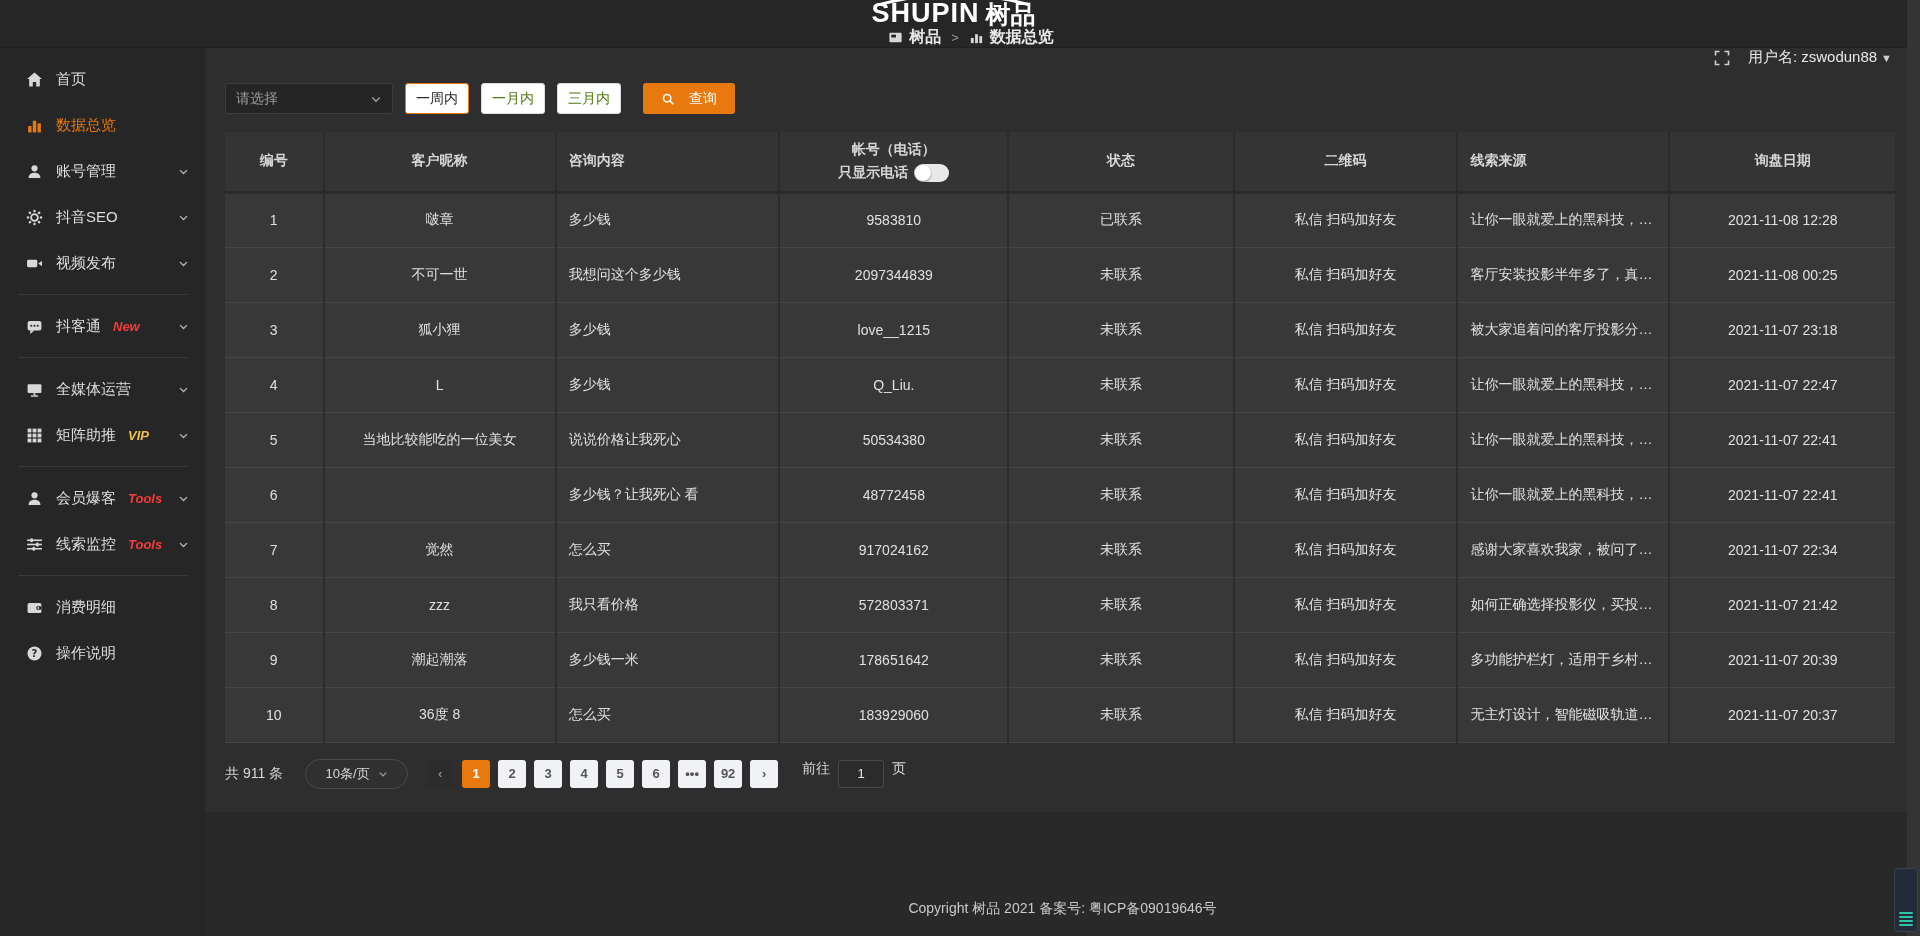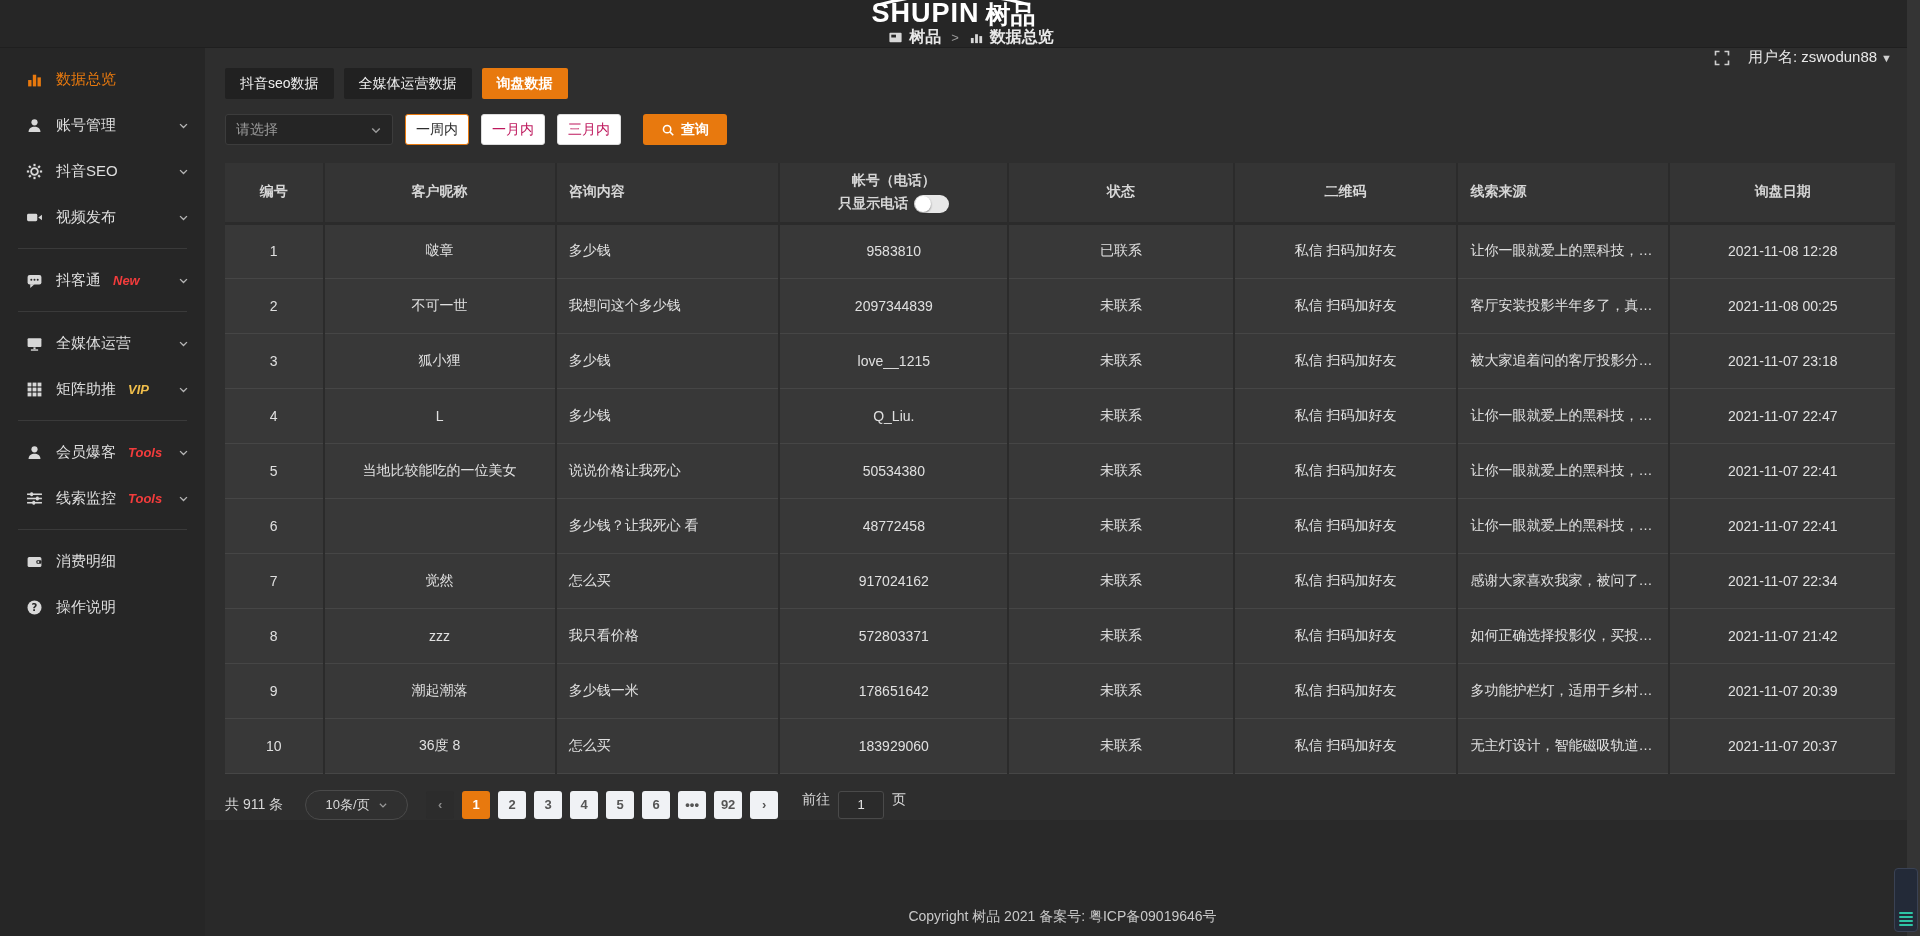--- a/index.html
+++ b/index.html
@@ -40,24 +40,24 @@
   .tabs-row { display:flex; gap:10px; }
   .tab-btn { height:31px; padding:0 15px; background:#212121; color:#efefef; font-size:14px;
     display:flex; align-items:center; border-radius:2px; cursor:pointer; border:none; }
   .tab-btn.active { background:#e8790e; color:#fff; font-weight:bold; }
 
   .filter-row { display:flex; align-items:center; margin-top:15px; gap:12px; }
   .select-box { width:168px; height:31px; background:#252525; border:1px solid #3c3c3c; border-radius:3px;
     display:flex; align-items:center; padding:0 10px; color:#9a9a9a; font-size:14px; cursor:pointer; }
   .select-box .sel-caret { margin-left:auto; }
   .range-btn { height:31px; min-width:63px; padding:0 10px; background:#fff; border:1px solid #dcdcdc; border-radius:3px;
-    color:#be185d; font-size:14px; cursor:pointer; }
+    color:#4d7c0f; font-size:14px; cursor:pointer; }
   .range-btn.active { border:1px solid #e8790e; color:#2e2e2e; }
   .query-btn { height:31px; padding:0 18px; margin-left:10px; background:#e8790e; border:none; border-radius:3px;
-    color:#fff; font-size:14px; font-weight:bold; display:flex; align-items:center; gap:6px; cursor:pointer; }
+    color:#fff; font-size:14px; font-weight:normal; display:flex; align-items:center; gap:14px; cursor:pointer; }
 
   
   .grid-table { width:100%; border-collapse:collapse; margin-top:18px; table-layout:fixed; }
   .grid-table th { background:#343434; color:#d6d6d6; font-size:14px; font-weight:bold; height:60px;
     border-right:2px solid #2b2b2b; border-bottom:3px solid #2b2b2b; text-align:center; padding:0 12px; }
   .grid-table th.al { text-align:left; }
   .grid-table td { background:#383838; color:#e0e0e0; font-size:14px; height:55px;
     border-right:2px solid #2b2b2b; border-bottom:1px solid #464646; text-align:center; padding:0 12px;
     white-space:nowrap; overflow:hidden; text-overflow:ellipsis; }
   .grid-table th:last-child, .grid-table td:last-child { border-right:none; }
@@ -141,20 +141,28 @@
         </svg>
       </span>
       <span class="user-wrap">
         <span>用户名: zswodun88</span>
         <span class="user-caret">▼</span>
       </span>
     </div>
   </div>
 
   <div class="sidebar" id="sidebar-list">
+      <div class="side-item">
+        <span class="s-icon">
+          <svg width="17" height="17" viewBox="0 0 16 16" fill="#d8d8d8">
+            <path d="M8 1.5 L15 7.6 H13 V14.5 H9.6 V10.4 H6.4 V14.5 H3 V7.6 H1 Z"></path>
+          </svg>
+        </span>
+        <span class="s-label">首页</span>
+      </div>
       <div class="side-item active">
         <span class="s-icon">
           <svg width="17" height="17" viewBox="0 0 16 16" fill="#e8790e">
             <rect x="2" y="8.5" width="3.2" height="6"></rect>
             <rect x="6.4" y="3.5" width="3.2" height="11"></rect>
             <rect x="10.8" y="6" width="3.2" height="8.5"></rect>
           </svg>
         </span>
         <span class="s-label">数据总览</span>
       </div>
@@ -321,25 +329,20 @@
             <text x="8" y="11.2" text-anchor="middle" font-size="9.5" font-weight="bold" fill="#262626" font-family="'DejaVu Sans',sans-serif">?</text>
           </svg>
         </span>
         <span class="s-label">操作说明</span>
       </div>
     </div>
 
   <div class="main">
     <div class="main-content">
 
-      <div class="tabs-row">
-        <button class="tab-btn">抖音seo数据</button>
-        <button class="tab-btn">全媒体运营数据</button>
-        <button class="tab-btn active">询盘数据</button>
-      </div>
 
       <div class="filter-row">
         <div class="select-box">
           <span>请选择</span>
           <span class="sel-caret">
             <svg width="12" height="12" viewBox="0 0 16 16" fill="none" stroke="#9a9a9a" stroke-width="2">
                 <polyline points="3,6 8,11 13,6"></polyline>
               </svg>
           </span>
         </div>

